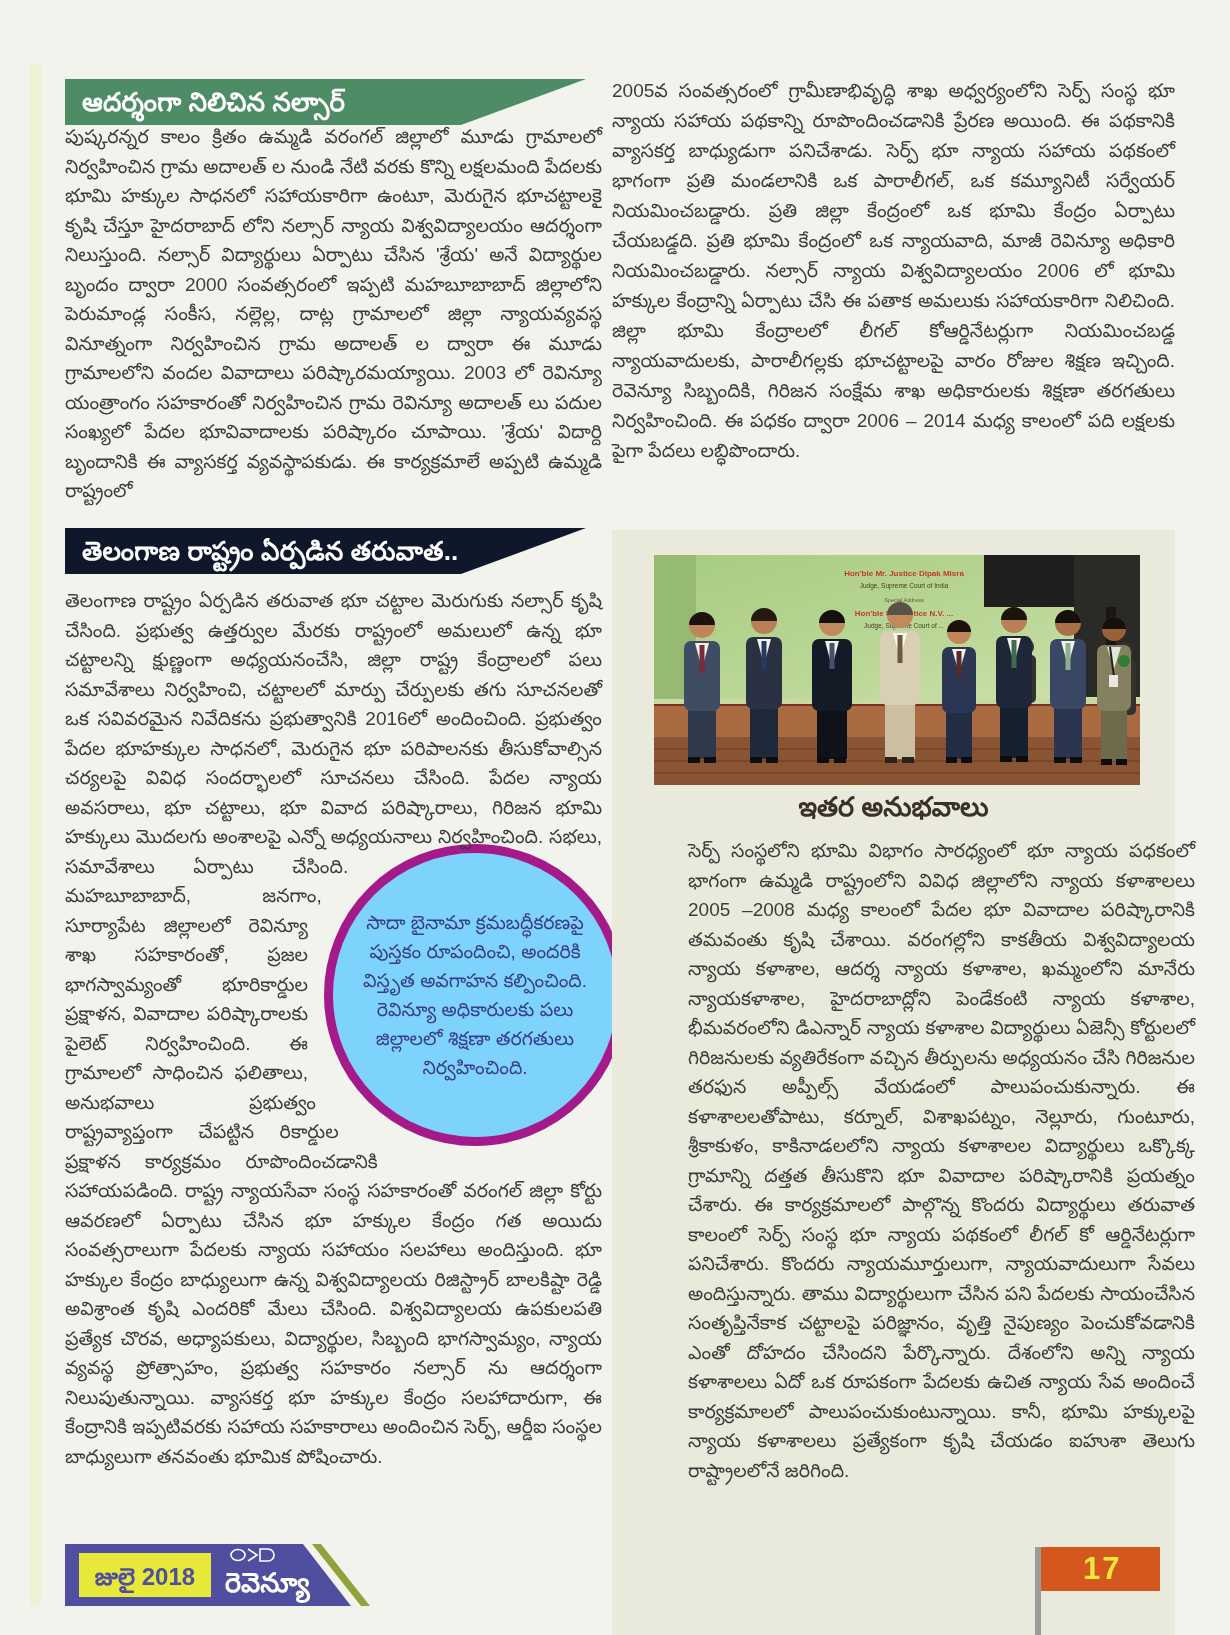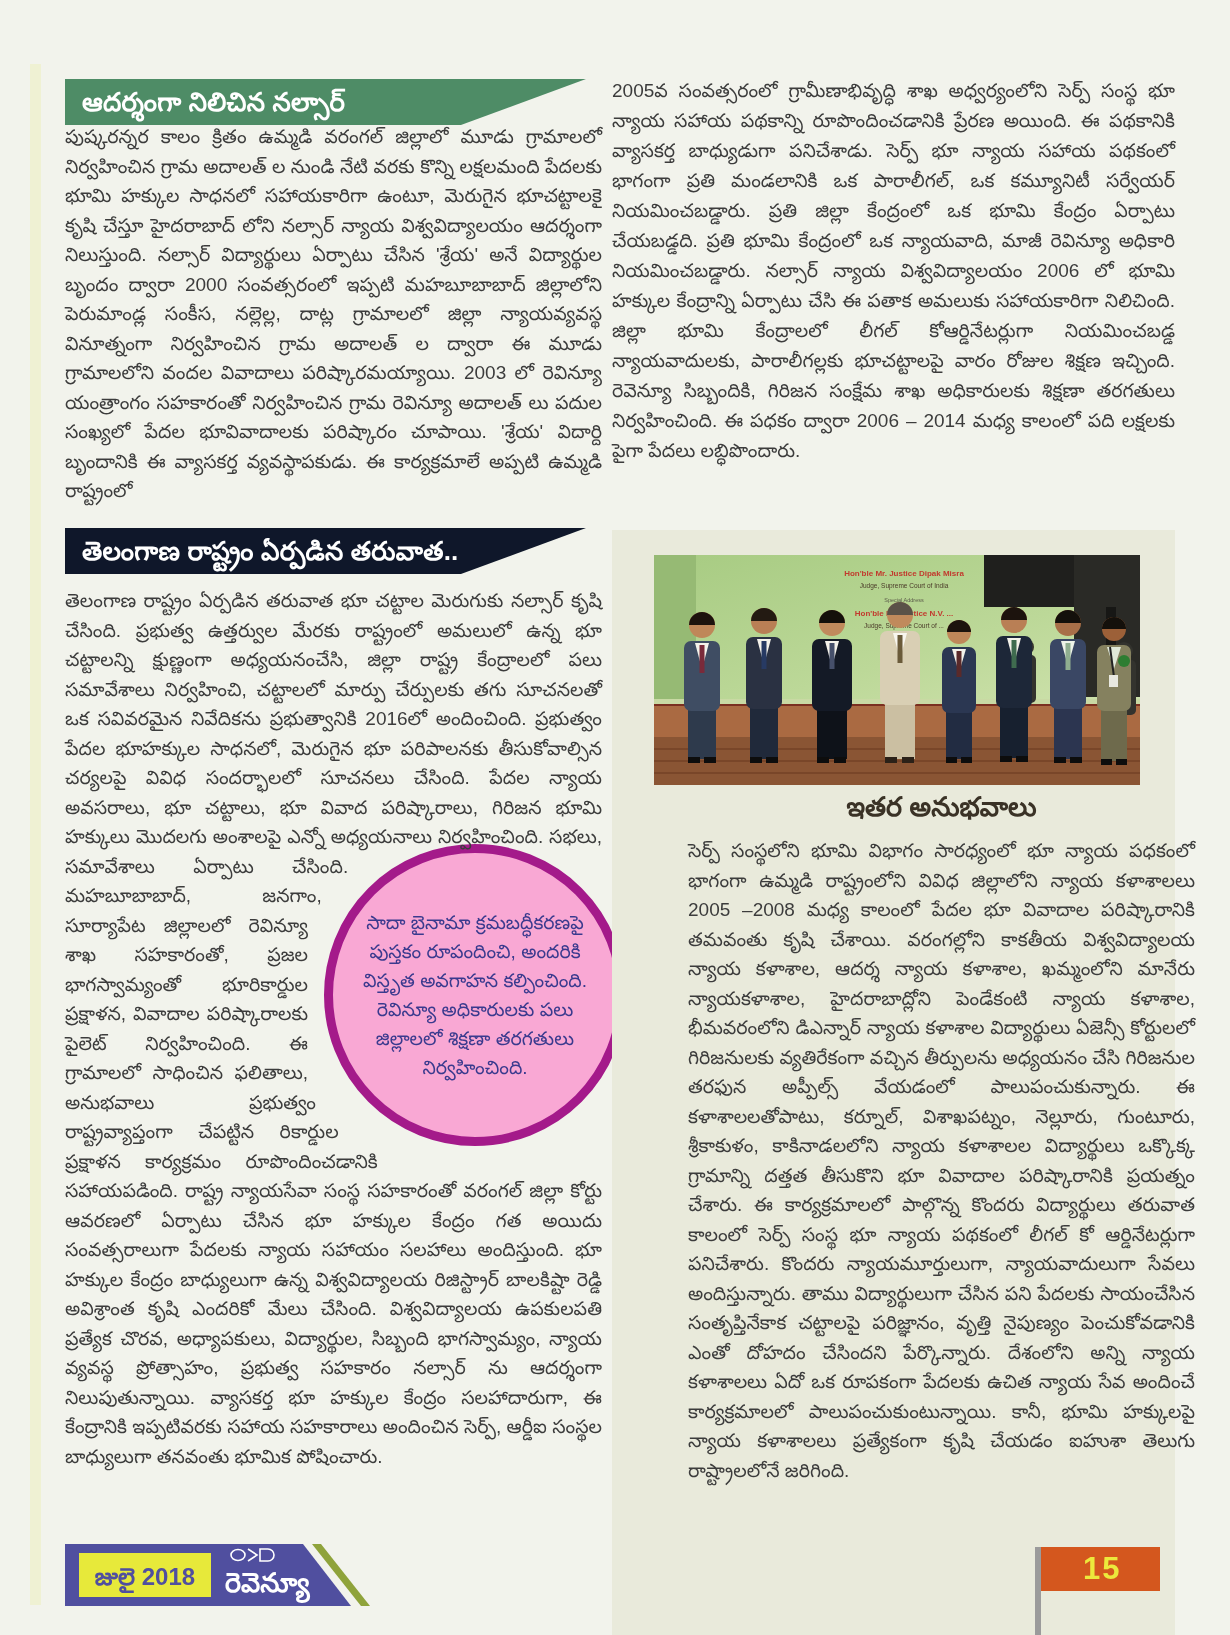--- a/index.html
+++ b/index.html
@@ -27,32 +27,32 @@
 
   .para-1 { position:absolute; left:65px; top:122px; width:537px; }
   .para-2 { position:absolute; left:65px; top:586px; width:537px; }
   .para-3 { position:absolute; left:612px; top:76px; width:563px; line-height:30px; }
 
   
   .callout {
     float:right; width:302px; height:302px;
     margin:-8px -24px 10px 16px;
     border-radius:50%;
-    background:#f9a8d4; border:9px solid #a41a8a;
+    background:#7dd3fc; border:9px solid #a41a8a;
     shape-outside:circle(50%); shape-margin:13px;
     display:flex; align-items:center; justify-content:center;
     text-align:center; padding:0 26px;
   }
   .callout-text { font-size:19px; line-height:29px; color:#3a3a8e; text-align:center; }
 
   
   .panel { position:absolute; left:612px; top:530px; width:563px; height:1224px; background:#e9eadb; }
   .photo { position:absolute; left:42px; top:25px; width:486px; height:230px; display:block; }
   .panel-title { position:absolute; top:262px; left:0; width:100%; text-align:center;
-                 font-size:27px; font-weight:bold; color:#3a3226;margin-left:48px; }
+                 font-size:27px; font-weight:bold; color:#3a3226; }
   .panel-body { position:absolute; left:28px; top:306px; width:507px;margin-left:48px; }
 
   
   .footer-banner { position:absolute; left:65px; top:1544px; width:340px; height:62px; }
   .footer-date { font-size:24px; font-weight:bold; fill:#504f9f; }
   .footer-mag  { font-size:27px; font-weight:bold; fill:#ffffff; }
 
   
   .pageno-line { position:absolute; left:1035px; top:1547px; width:6px; height:88px; background:#9b9b9b; }
   .pageno-badge {
@@ -237,13 +237,13 @@
   <text class="footer-date" x="80" y="41" text-anchor="middle">జులై 2018</text>
   <g stroke="#ffffff" fill="none" stroke-width="1.6">
     <ellipse cx="173" cy="11" rx="7" ry="5.5"></ellipse>
     <path d="M183 5 l9 6 -9 6"></path>
     <path d="M195 5 h8 a6 6 0 0 1 0 12 h-8 z"></path>
   </g>
   <text class="footer-mag" x="160" y="48">రెవెన్యూ</text>
 </svg>
 
 <div class="pageno-line"></div>
-<div class="pageno-badge">15</div>
+<div class="pageno-badge">17</div>
 
 </body></html>

